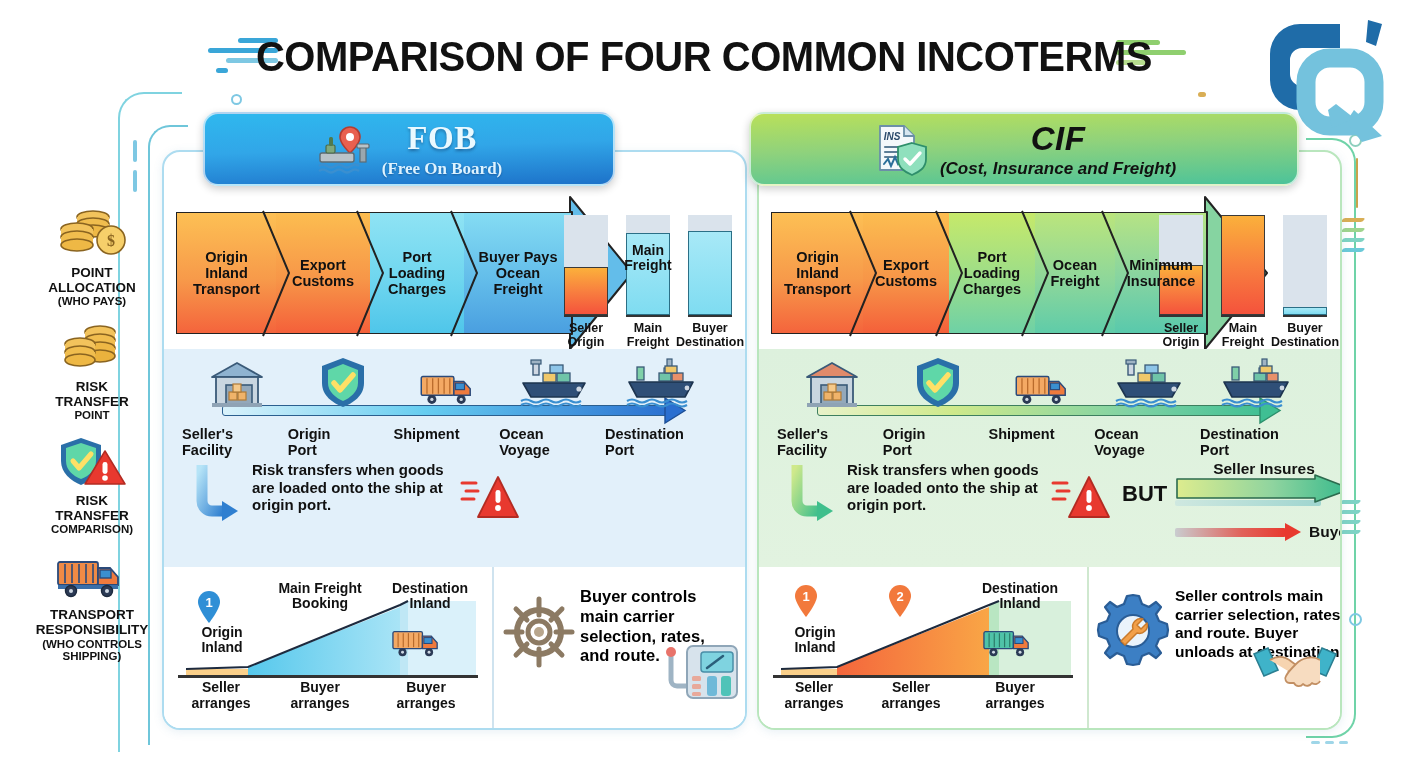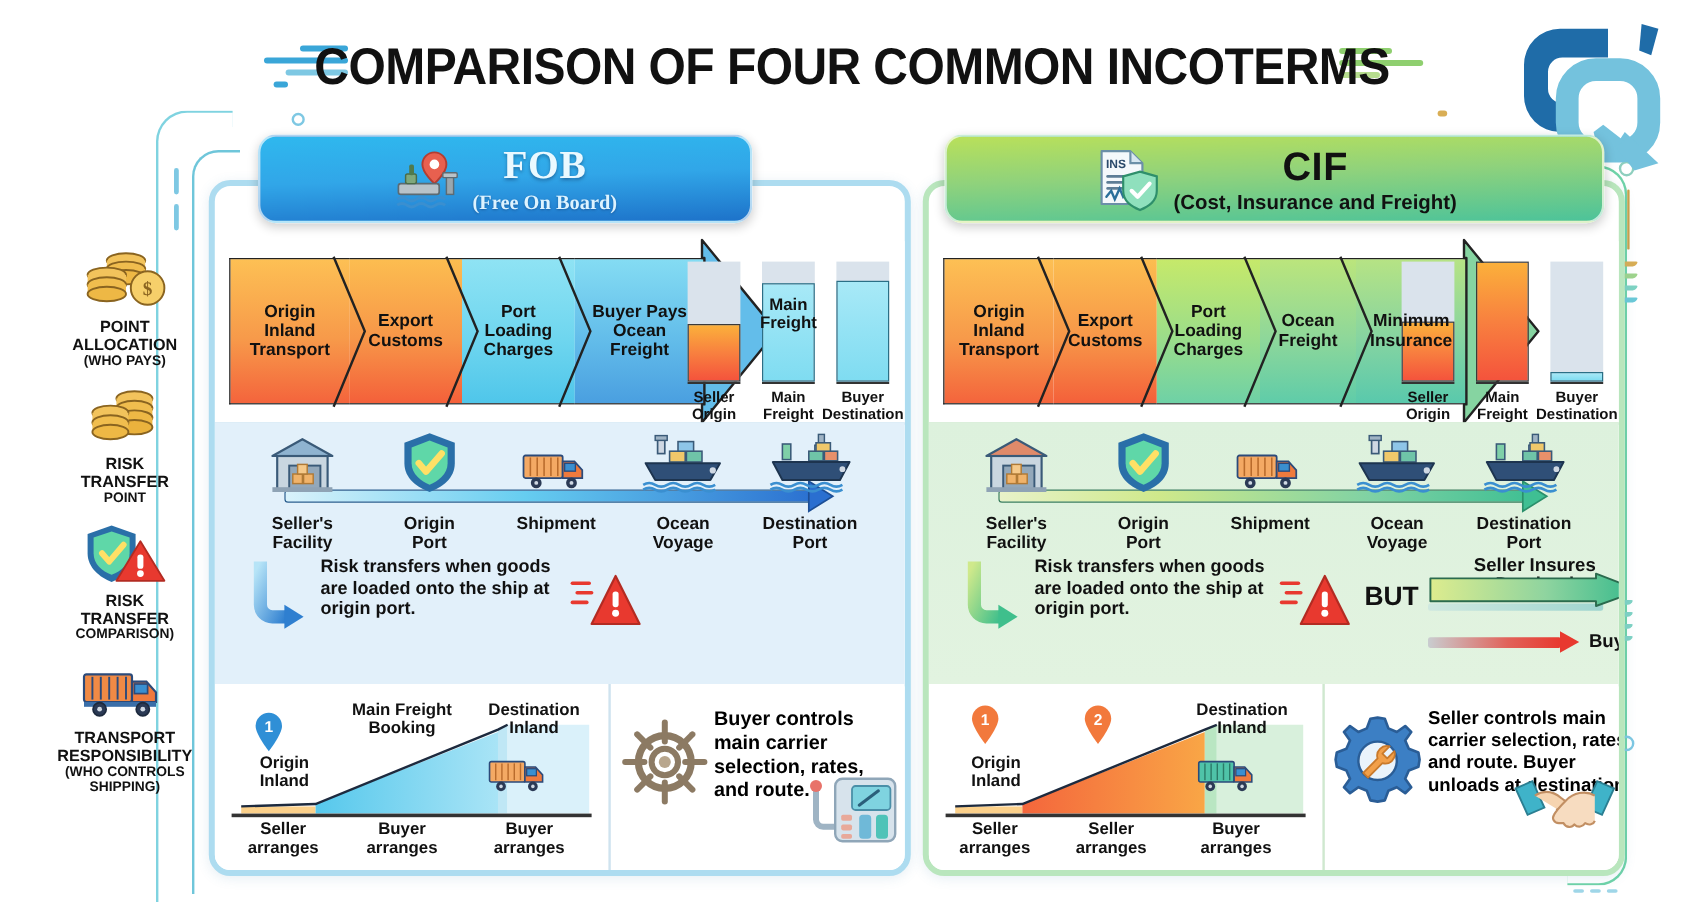--- a/index.html
+++ b/index.html
@@ -1,21 +1,21 @@
 <!DOCTYPE html>
 <html><head>
 <meta charset="utf-8">
 <style>
   * { box-sizing: border-box; margin:0; padding:0; }
   body {
     width:1408px; height:768px; overflow:hidden;
     font-family:"Liberation Sans", sans-serif;
     background:#ffffff; position:relative;
   }
-  .stage { position:absolute; inset:0;margin-left:12px; }
+  .stage { position:absolute; inset:0; }
 
   
   .deco { position:absolute; pointer-events:none; }
   .frame-left {
     left:118px; top:92px; width:64px; height:660px;
     border-left:2.5px solid #7fd3e0; border-top:2.5px solid #7fd3e0;
     border-top-left-radius:26px; border-right:none; border-bottom:none;
   }
   .frame-left2 {
     left:148px; top:125px; width:40px; height:620px;
@@ -57,37 +57,37 @@
     font-size:43px; font-weight:900; letter-spacing:-0.5px; color:#111;
     font-family:"Liberation Sans", sans-serif; transform:scaleX(0.93);
   }
 
   
   .logo { position:absolute; right:14px; top:6px; width:150px; height:140px; }
 
   
   .card {
     position:absolute; top:150px; width:585px; height:580px;
-    border-radius:18px; border:5px solid #701a75; background:#fff;
+    border-radius:18px; border:2px solid #701a75; background:#fff;
     box-shadow:0 2px 10px rgba(80,140,180,.13);
     overflow:hidden;
   }
   .card.fob { left:162px; border-color:#addcf0; }
   .card.cif { left:757px; border-color:#b9e6bd; }
 
   .pillhead {
     position:absolute; top:112px; height:74px; border-radius:15px;
     display:flex; align-items:center; justify-content:center; gap:12px;
     box-shadow:0 3px 9px rgba(0,0,0,.2);
     border:2px solid rgba(255,255,255,.65);
   }
   .pillhead.fob { left:203px; width:412px;
     background:linear-gradient(178deg,#2fb8ee 0%,#31a6e8 48%,#1d72c9 100%);font-family:Liberation Serif, serif; }
-  .pillhead.cif { left:775px; width:550px;
-    background:linear-gradient(178deg,#b9e05a 0%,#8fd27c 45%,#4cc39a 100%); }
+  .pillhead.cif { left:749px; width:550px;
+    background:linear-gradient(178deg,#b9e05a 0%,#8fd27c 45%,#4cc39a 100%);font-style:italic; }
   .pillhead .txt { text-align:center; line-height:1; }
   .pillhead .main { font-size:33px; font-weight:800; letter-spacing:.5px; }
   .pillhead .sub  { font-size:17px; font-weight:700; margin-top:5px; }
   .pillhead.fob .main { color:#eaf9ff; text-shadow:0 2px 3px rgba(0,0,40,.35); }
   .pillhead.fob .sub  { color:#ddf3ff; text-shadow:0 1px 2px rgba(0,0,40,.3); }
   .pillhead.cif .main { color:#111; }
   .pillhead.cif .sub  { color:#111; }
 
   
   .row { position:absolute; left:0; right:0; }
@@ -135,21 +135,21 @@
   .baraxis { width:100%; height:2.5px; background:#333; }
   .barlabel { margin-top:4px; font-size:12.5px; font-weight:800; text-align:center; line-height:1.12; color:#111; }
   .barovl { position:absolute; left:-6px; right:-6px; top:28px; text-align:center;
             font-size:14px; font-weight:800; color:#111; line-height:1.1; z-index:4; }
 
   
   .journey { position:absolute; left:18px; right:14px; top:10px; height:100px; }
   .jline { position:absolute; left:40px; right:58px; top:46px; height:11px; border-radius:3px; }
   .jline.fobl { background:linear-gradient(90deg,#d9f2fb 0%,#66cdf0 45%,#2a6fd0 100%); border:1.4px solid #2b5f8f;}
   .jline.cifl { background:linear-gradient(90deg,#e8f2c9 0%,#cfe98b 30%,#7fd2a4 70%,#3fbf93 100%); border:1.4px solid #3d7f5f;}
-  .jstop { position:absolute; width:110px; text-align:center; top:0; }
+  .jstop { position:absolute; width:110px; text-align:left; top:0; }
   .jstop .ic { height:48px; display:flex; align-items:flex-end; justify-content:center; }
   .jstop .nm { margin-top:20px; font-size:14.5px; font-weight:800; color:#111; line-height:1.1; }
 
   
   .risk { position:absolute; left:18px; right:12px; top:112px; height:92px; }
   .hookarrow { position:absolute; left:12px; top:2px; width:46px; height:66px; }
   .risktxt { position:absolute; left:70px; top:0; width:200px;
              font-size:15px; font-weight:800; line-height:1.18; color:#111; }
   .warn { position:absolute; width:60px; height:52px; }
   .buyerRisk { position:absolute; }

